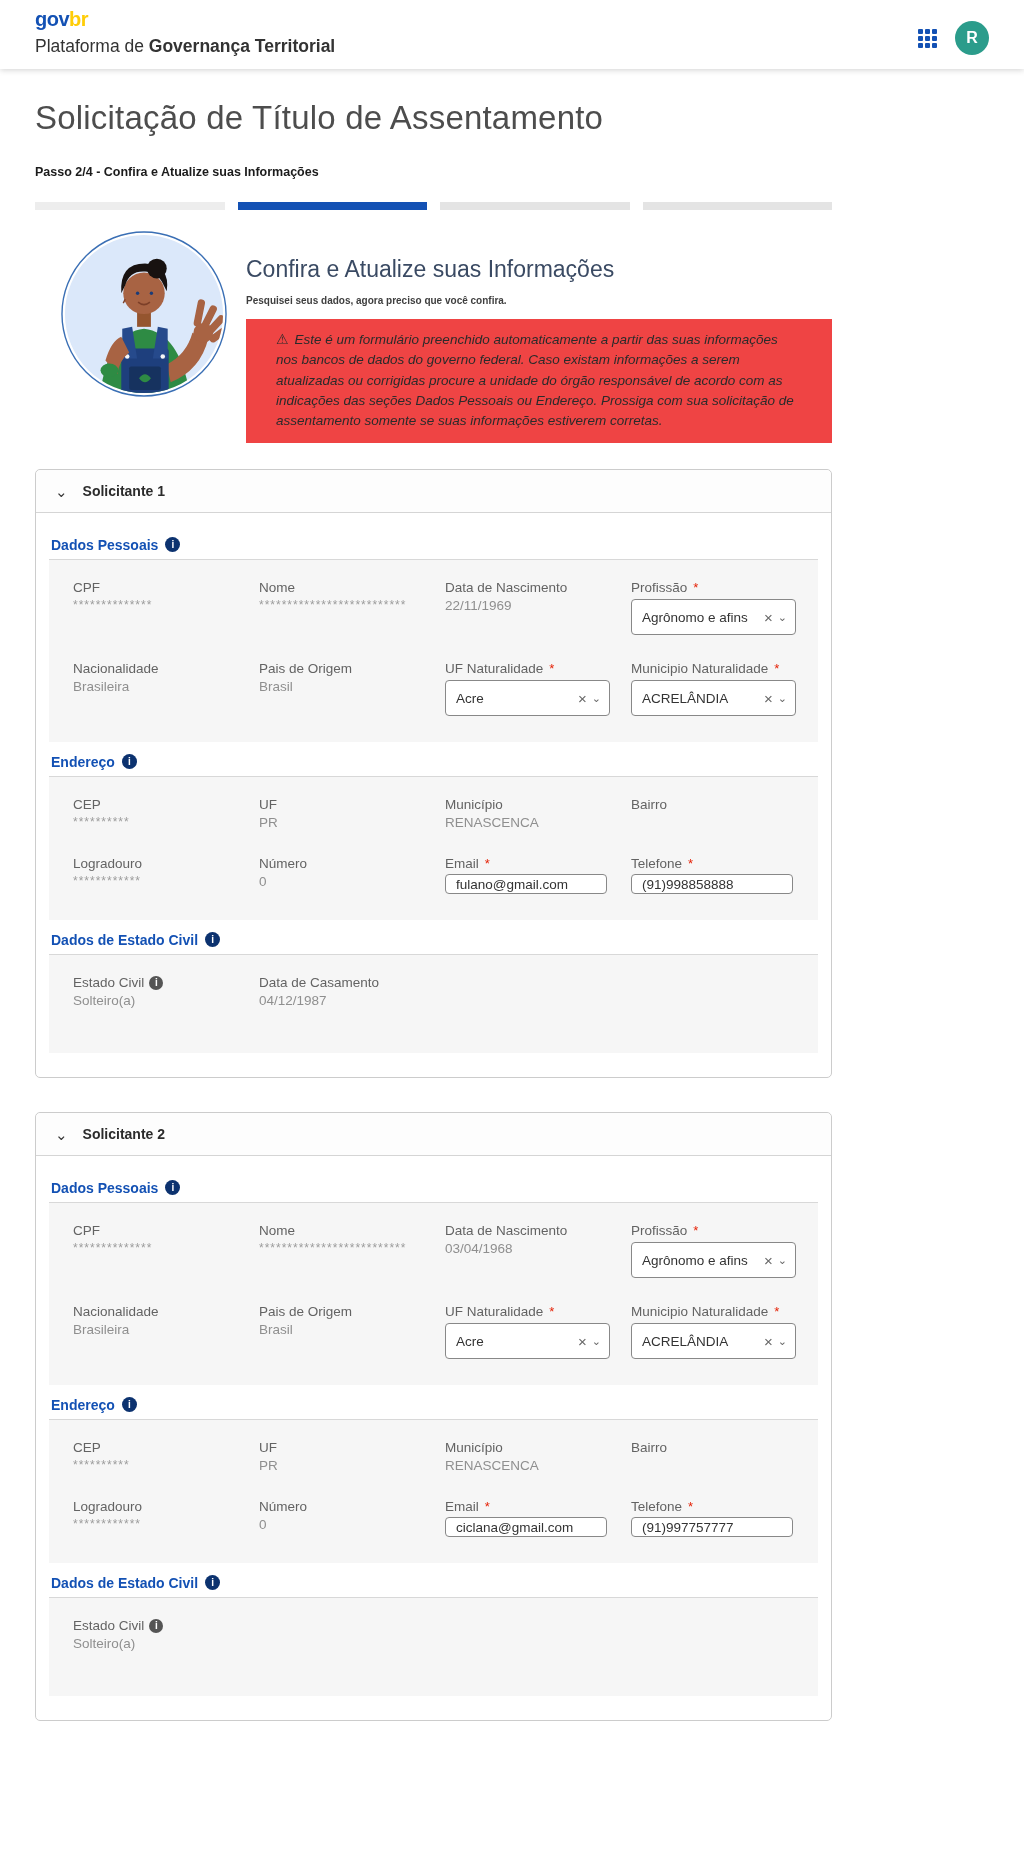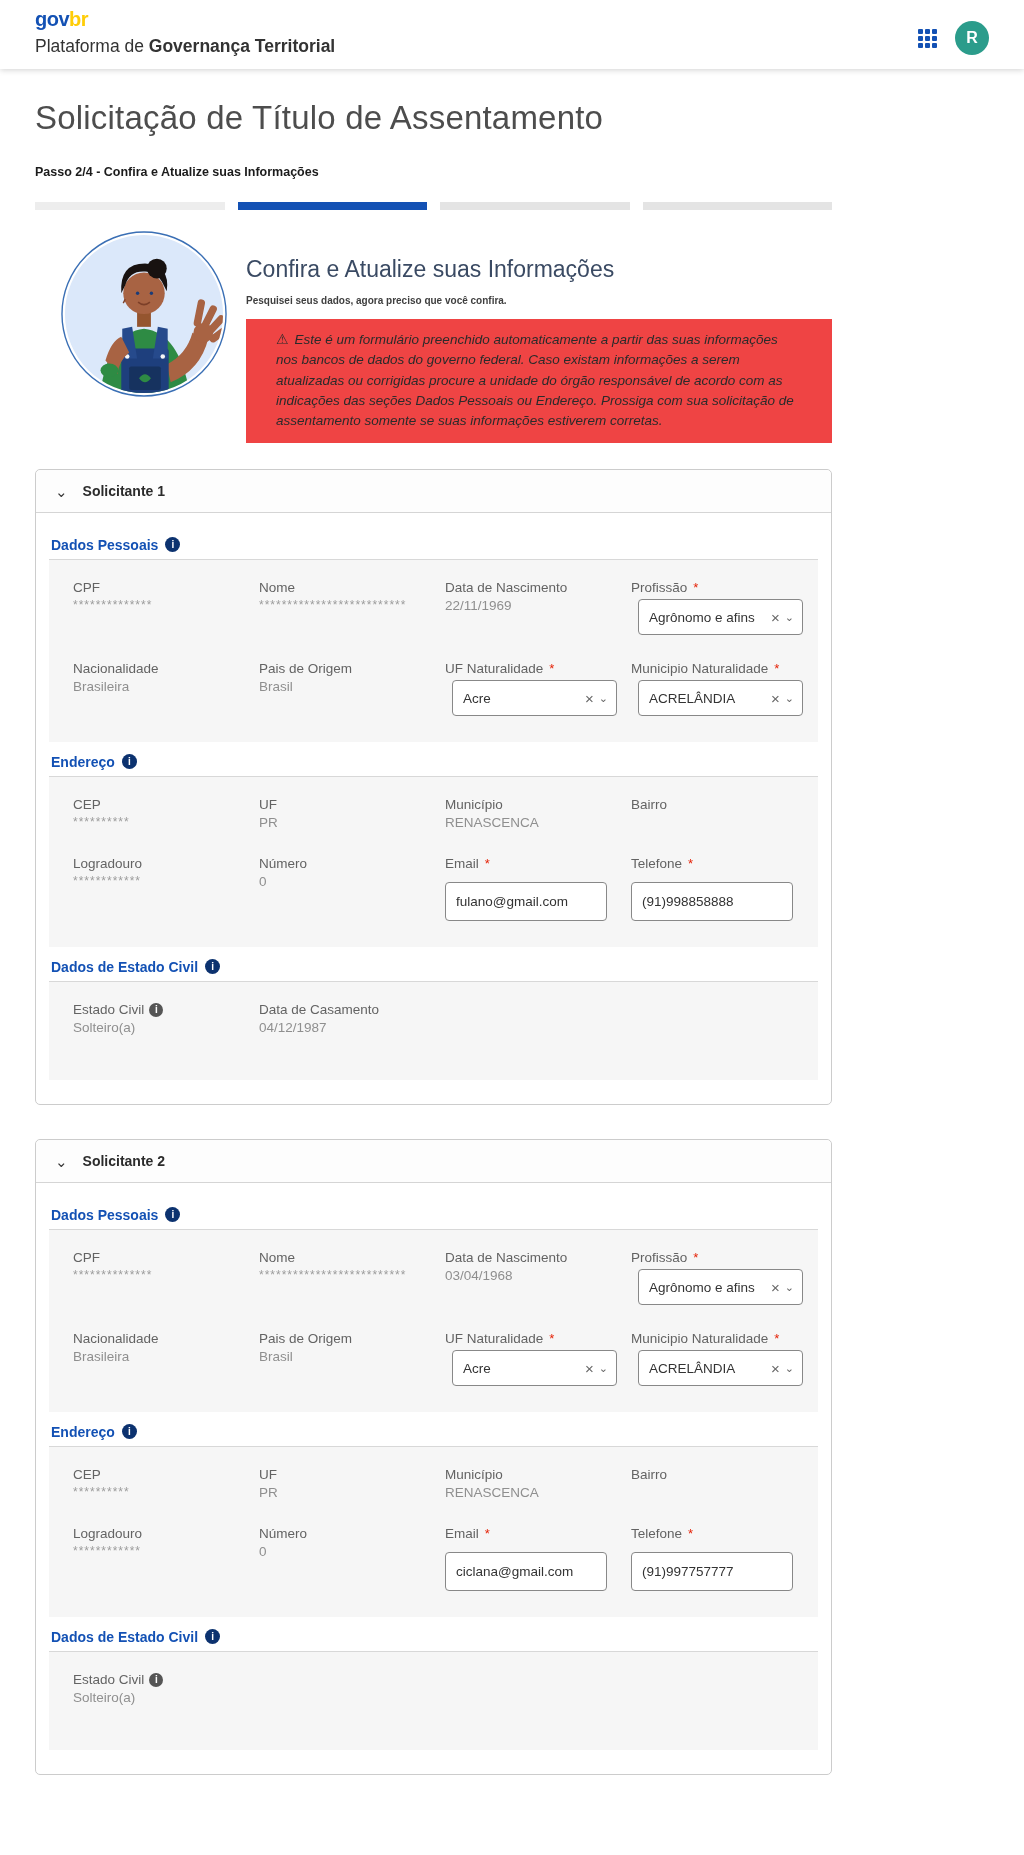--- a/index.html
+++ b/index.html
@@ -45,25 +45,25 @@
   .card-title { font-size:14px; font-weight:700; color:#2b2b2b; }
   .card-body { padding:12px 13px 24px; }
   .section-title { display:flex; align-items:flex-start; gap:7px; padding:12px 2px 6px; font-size:14px; font-weight:700; color:#1351b4; border-bottom:1px solid #d8d8d8; }
   .info-badge { width:15px; height:15px; border-radius:50%; background:#0c326f; color:#fff; font-size:10px; font-weight:700; font-style:normal; display:inline-flex; align-items:center; justify-content:center; flex:none; cursor:pointer; }
   .info-badge.gray { background:#555; width:14px; height:14px; }
   .panel { background:#f6f6f6; padding:20px 24px 26px; display:grid; grid-template-columns:186px 186px 186px 1fr; row-gap:26px; column-gap:0; }
   .lbl { font-size:13.5px; color:#636363; margin-bottom:3px; display:flex; align-items:center; gap:5px; }
   .req { color:#e52207; font-size:13px; margin-left:1px; }
   .val { font-size:13.5px; color:#8f8f8f; }
   .masked { font-size:12px; letter-spacing:1px; color:#9c9c9c; }
-  .select { width:165px; height:36px; border:1px solid #888; border-radius:4px; background:#fff; display:flex; align-items:center; padding:0 8px 0 10px; font-size:13.5px; color:#333; margin-top:4px; cursor:pointer;margin-left:7px; }
+  .select { width:165px; height:36px; border:1px solid #888; border-radius:4px; background:#fff; display:flex; align-items:center; padding:0 8px 0 10px; font-size:13.5px; color:#333; margin-top:4px; cursor:pointer; }
   .select .txt { flex:1; overflow:hidden; white-space:nowrap; }
   .select .x { color:#666; font-size:15px; margin-right:5px; cursor:pointer; }
   .select .dd { color:#666; font-size:11px; cursor:pointer; }
-  .tinput { width:162px; height:39px; border:1px solid #888; border-radius:4px; padding:0 10px; font-size:13.5px; color:#333; margin-top:8px; font-family:inherit; background:#fff; }
+  .tinput { width:162px; height:20px; border:1px solid #888; border-radius:4px; padding:0 10px; font-size:13.5px; color:#333; margin-top:0; font-family:inherit; background:#fff; }
   
   .bottom-gap { height:272px; }
 </style>
 </head>
 <body>
 
 <div class="header">
   <div class="header-inner">
     <div>
       <div class="logo"><span class="gov">gov</span><span class="br">br</span></div>

